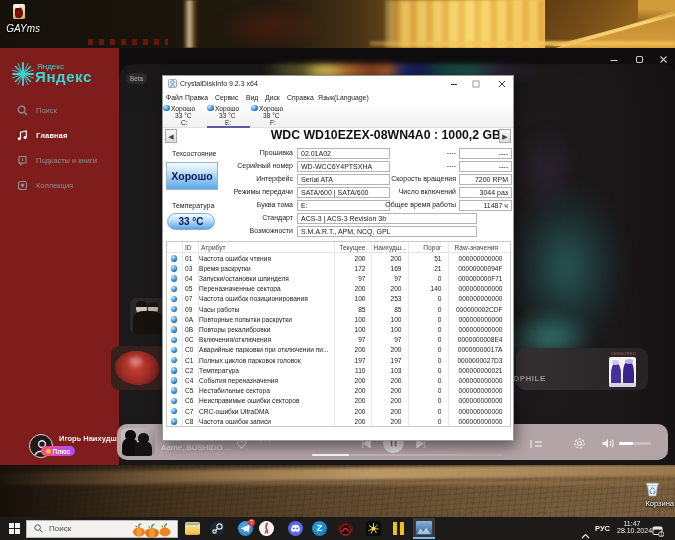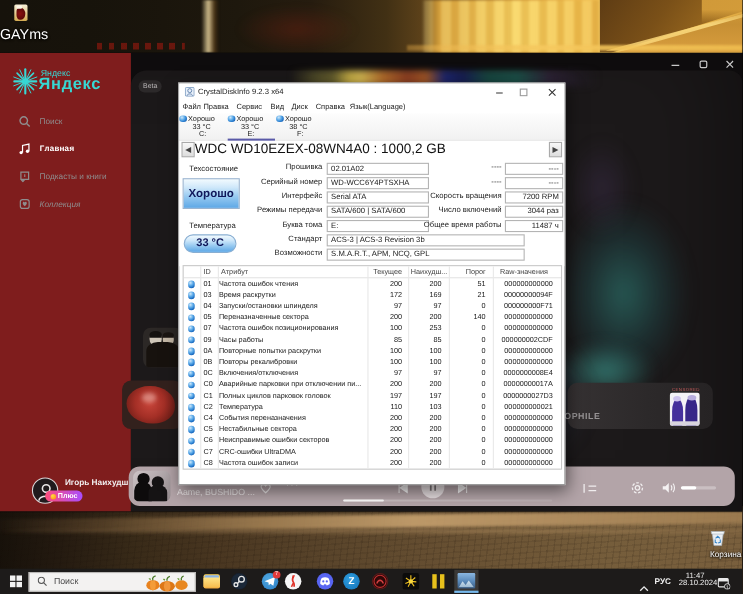--- a/index.html
+++ b/index.html
@@ -78,21 +78,21 @@
       <div class="road"></div>
       <div class="road2"></div>
       <div class="shadowtop"></div>
     </div>
 
   <div class="dicon" style="left:0px; top:4px; width:40px;">
     <div style="position:absolute;left:13px;top:0;width:12px;height:15px;background:linear-gradient(180deg,#f8f0d8,#d4ab52);border-radius:1.5px;">
       <div style="position:absolute;left:2px;top:3px;width:8px;height:11px;background:radial-gradient(circle at 40% 50%, #8a1010, #4a0606);border-radius:40% 60% 55% 45%;"></div>
       <div style="position:absolute;left:1.5px;top:1px;width:5px;height:3px;background:#fdf8ea;border-radius:1px;"></div>
     </div>
-    <div style="position:absolute;left:0;top:19px;width:40px;font-size:13px;">GAYms</div>
+    <div style="position:absolute;left:0;top:19px;width:40px;font-size:10px;font-style:italic;">GAYms</div>
   </div>
 
   <div class="dicon" style="left:630px; top:481px; width:44px; font-size:7.5px;">
     <svg width="15" height="16" viewBox="0 0 15 16" style="display:block;margin:0 auto;">
       <path d="M2.5 4 L4 15 H11 L12.5 4 Z" fill="#e9edf1" stroke="#aab4bd" stroke-width="0.6"></path>
       <path d="M1.5 2.2 H13.5 L13 4.5 H2 Z" fill="#f5f8fa" stroke="#aab4bd" stroke-width="0.6"></path>
       <g fill="none" stroke="#3a87c8" stroke-width="1">
         <path d="M5.5 8.5 L7.5 6.5 L9.5 8.5"></path>
         <path d="M9.8 9.5 L9.8 12 L7.8 12.6"></path>
         <path d="M5.2 9.5 L5.2 12 L7 12.6"></path>
@@ -158,21 +158,21 @@
           </svg>
         <span>Главная</span>
       </div>
       <div class="ymitem" style="top:107px;color:#8f8d8e;">
         <svg width="11" height="11" viewBox="0 0 11 11">
             <path d="M2 1.5 h7 v6.5 h-7 z M2 8 l1.8 2 1.8-2" fill="none" stroke="#8f8d8e" stroke-width="1.1"></path>
             <line x1="5.5" y1="3.5" x2="5.5" y2="6" stroke="#8f8d8e" stroke-width="1"></line>
           </svg>
         <span>Подкасты и книги</span>
       </div>
-      <div class="ymitem" style="top:132px;color:#8f8d8e;font-style:italic;">
+      <div class="ymitem" style="top:132px;color:#8f8d8e;">
         <svg width="11" height="11" viewBox="0 0 11 11">
             <rect x="1.5" y="1.5" width="8" height="8" rx="2" fill="none" stroke="#8f8d8e" stroke-width="1.1"></rect>
             <path d="M5.5 7.5 C4 6 3.2 5 3.8 4 C4.3 3.2 5.2 3.5 5.5 4.2 C5.8 3.5 6.7 3.2 7.2 4 C7.8 5 7 6 5.5 7.5 Z" fill="#8f8d8e"></path>
           </svg>
         <span>Коллекция</span>
       </div>
 
       <div style="position:absolute;left:29px;top:386px;width:24px;height:24px;border-radius:50%;background:#201a1d;border:1.3px solid #d9d5d7;">
         <svg width="24" height="24" viewBox="0 0 25 25">
             <circle cx="12.5" cy="9.5" r="3.6" fill="none" stroke="#e8e4e6" stroke-width="1.5"></circle>
@@ -317,21 +317,21 @@
       <span style="position:absolute;left:62px;top:15.5px;">E:</span>
       <div style="position:absolute;left:44px;top:22.5px;width:43px;height:2.5px;background:#5a5aa8;"></div>
       <div class="cdisphere" style="left:88px;top:1.5px;"></div>
       <span style="position:absolute;left:96px;top:1.5px;">Хорошо</span>
       <span style="position:absolute;left:100px;top:8.5px;">38 °C</span>
       <span style="position:absolute;left:107px;top:15.5px;">F:</span>
     </div>
 
     <div style="position:absolute;left:0;top:52px;width:100%;height:16px;background:#fff;">
       <div style="position:absolute;left:2px;top:1px;width:12px;height:14px;background:linear-gradient(180deg,#f8f8f8,#ddd);border:1px solid #aaa;text-align:center;font-size:7px;line-height:13px;color:#444;">◀</div>
-      <div style="position:absolute;left:14px;top:0px;width:324px;text-align:left;font-size:12.3px;font-weight:normal;color:#111;">WDC WD10EZEX-08WN4A0 : 1000,2 GB</div>
+      <div style="position:absolute;left:14px;top:0px;width:324px;text-align:right;font-size:12.3px;font-weight:bold;color:#111;">WDC WD10EZEX-08WN4A0 : 1000,2 GB</div>
       <div style="position:absolute;right:2px;top:1px;width:12px;height:14px;background:linear-gradient(180deg,#f8f8f8,#ddd);border:1px solid #aaa;text-align:center;font-size:7px;line-height:13px;color:#444;">▶</div>
     </div>
 
     <div style="position:absolute;left:0;top:68px;width:100%;height:98px;background:#fff;">
       <span style="position:absolute;left:9px;top:6px;">Техсостояние</span>
       <div style="position:absolute;left:3px;top:18px;width:52px;height:28px;border:1px solid #9ab4d0;background:linear-gradient(180deg,#f2fafe 0%,#cfe8fa 28%,#94c8f0 62%,#5ea8e6 100%);text-align:center;line-height:27px;font-size:10.5px;font-weight:bold;color:#10185a;">Хорошо</div>
       <span style="position:absolute;left:9px;top:58px;">Температура</span>
       <div style="position:absolute;left:4px;top:69px;width:48px;height:17px;border-radius:9px;border:1px solid #88aed2;background:linear-gradient(180deg,#f2fafe 0%,#cfe8fa 30%,#94c8f0 65%,#5ea8e6 100%);text-align:center;line-height:16px;font-size:10px;font-weight:bold;color:#10185a;">33 °C</div>
 
       <div class="cdilbl" style="top:5px;">Прошивка</div>

